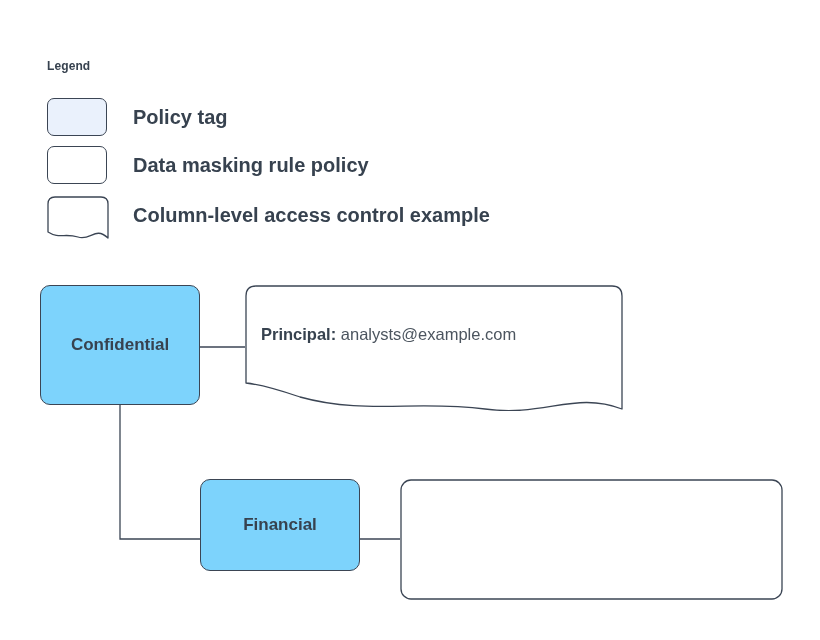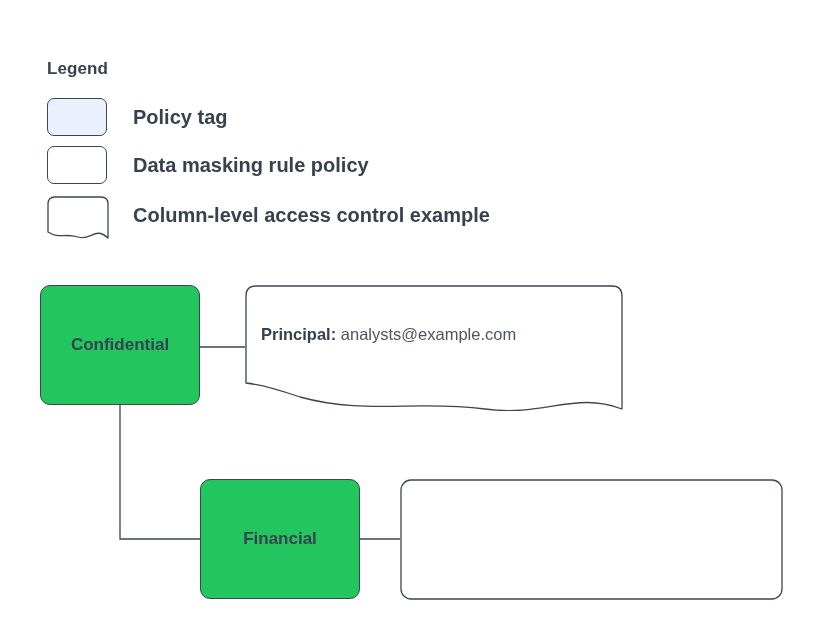--- a/index.html
+++ b/index.html
@@ -19,21 +19,21 @@
     height: 640px;
     background: #ffffff;
     overflow: hidden;
   }
 
   
   #legend-title {
     position: absolute;
     left: 47px;
     top: 59px;
-    font-size: 17px;
+    font-size: 12px;
     font-weight: bold;
     color: #37424f;
     letter-spacing: 0.1px;
   }
   .legend-row {
     position: absolute;
     left: 47px;
     height: 44px;
   }
   .legend-swatch {
@@ -77,41 +77,41 @@
     top: 0;
     width: 820px;
     height: 640px;
     pointer-events: none;
   }
 
   
   .tag-node {
     position: absolute;
     box-sizing: border-box;
-    background: #22c55e;
+    background: #7dd3fc;
     border: 1.4px solid #3b4554;
     border-radius: 10px;
     display: flex;
     align-items: center;
     justify-content: center;
     font-size: 17px;
     font-weight: bold;
     color: #37424f;
   }
   #node-confidential {
     left: 40px;
     top: 285px;
     width: 160px;
     height: 120px;
   }
   #node-financial {
     left: 200px;
     top: 479px;
     width: 160px;
-    height: 120px;
+    height: 92px;
   }
 
   
   .callout {
     position: absolute;
   }
   .callout-shape {
     position: absolute;
     left: 0;
     top: 0;

